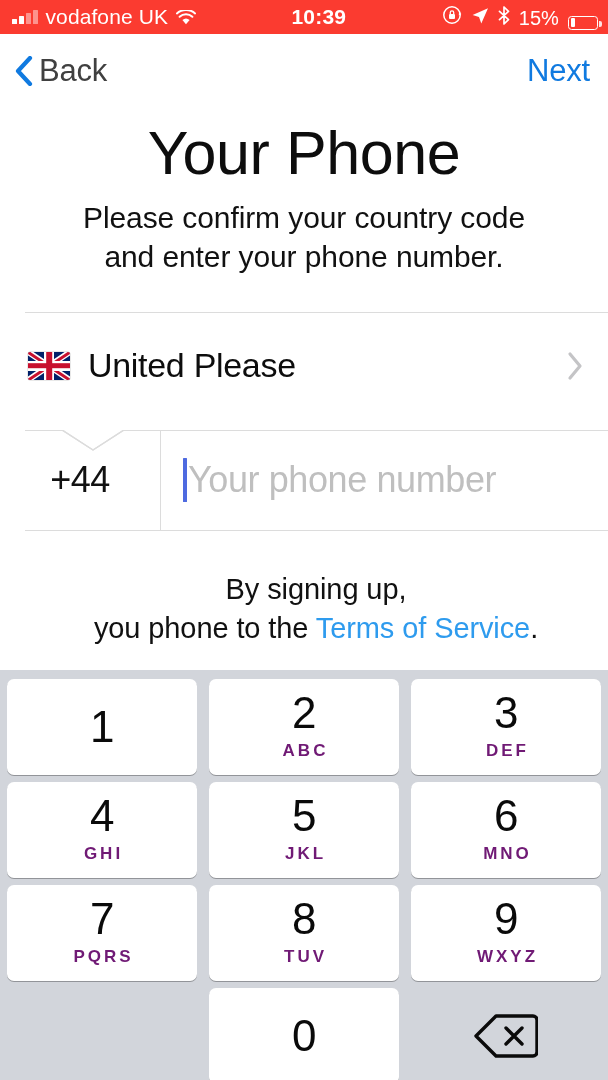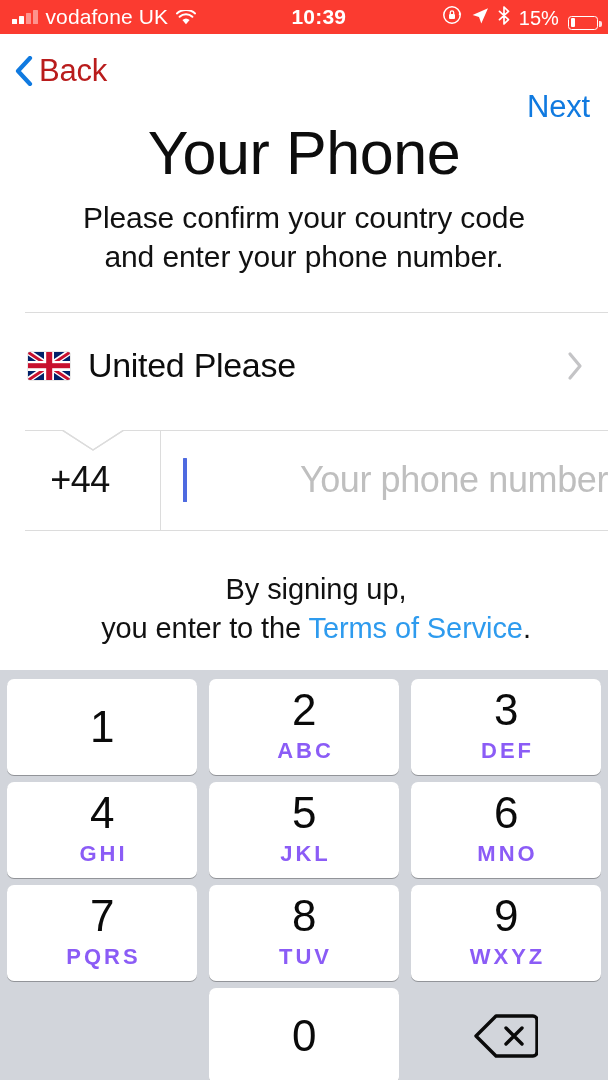--- a/index.html
+++ b/index.html
@@ -40,23 +40,23 @@
             border-radius:3.5px; padding:1.5px; }
   .battery::after{ content:""; position:absolute; right:-4.5px; top:4px;
             width:2.6px; height:6px; background:#fff; border-radius:0 2px 2px 0; opacity:.85;}
   .battery span{ display:block; height:100%; width:17%; background:#fff; border-radius:1px; }
 
   
   .nav{ position:absolute; top:34px; left:0; width:608px; height:74px; background:#fff; }
   .nav-back{ position:absolute; left:14px; top:50%; transform:translateY(-50%);
              display:flex; align-items:center; gap:6px; cursor:pointer; }
   .nav-back .chev{ width:19px; height:30px; }
-  .nav-back-label{ color:#b91c1c; font-size:31px; letter-spacing:-.2px; }
+  .nav-back-label{ color:#404040; font-size:31px; letter-spacing:-.2px; }
   .nav-next{ position:absolute; right:18px; top:50%; transform:translateY(-50%);
-             color:#107AE0; font-size:31px; letter-spacing:-.2px; cursor:pointer;margin-top:36px; }
+             color:#107AE0; font-size:31px; letter-spacing:-.2px; cursor:pointer; }
 
   
   .title{ position:absolute; top:118px; left:0; width:608px; text-align:center;
           font-size:61px; color:#0d0d0d; letter-spacing:-.4px; font-weight:400; }
   .subtitle{ position:absolute; top:198px; left:0; width:608px; text-align:center;
              font-size:30px; line-height:39px; color:#111; letter-spacing:-.1px; }
 
   
   .divider-top{ position:absolute; top:312px; left:25px; width:583px; height:1px;
                 background:#DCDCDC; }
@@ -94,21 +94,21 @@
   .phone-row .notch{ position:absolute; top:0px; left:62px; width:62px; height:22px;
                      overflow:visible; }
   .phone-row .bottom-border{ position:absolute; bottom:0; left:25px; width:583px; height:1px;
                           background:#DCDCDC; }
   .phone-row .vdiv{ position:absolute; top:0; left:160px; width:1px; height:100px;
                     background:#DCDCDC; }
   .cc{ position:absolute; left:0; top:0; width:160px; height:100px;
        display:flex; align-items:center; justify-content:center;
        font-size:36px; color:#111; letter-spacing:-.5px; cursor:pointer; }
   .phone-field{ position:absolute; left:161px; top:0; right:0; height:100px;
-                display:flex; align-items:center; cursor:text;justify-content:space-between; }
+                display:flex; align-items:center; cursor:text; }
   .caret{ width:4px; height:44px; background:#4E6AE0; margin-left:22px;
           border-radius:.5px; flex:0 0 auto; }
   .placeholder{ font-size:36px; color:#BFBFBF; letter-spacing:-.4px; margin-left:1px; }
 
   
   .terms{ position:absolute; top:570px; left:0; width:608px; text-align:center;
           font-size:29px; line-height:39px; color:#111; letter-spacing:-.1px;margin-left:12px; }
   .terms a{ color:#2E9BEE; text-decoration:none; }
 
   
@@ -116,21 +116,21 @@
            background:#D2D5DB; padding:9px 7px 7px 7px; }
   .kp-row{ display:flex; justify-content:space-between; height:96px; margin-bottom:7px; }
   .kp-row:last-child{ margin-bottom:0; }
   .key{ width:190px; height:96px; background:#fff; border-radius:7px;
         box-shadow:0 1px 0 rgba(0,0,0,.30);
         display:flex; flex-direction:column; align-items:center; justify-content:center;
         cursor:pointer; user-select:none; }
   .key.blank{ background:transparent; box-shadow:none; cursor:default; }
   .key .num{ font-size:44px; color:#0a0a0a; line-height:1; font-weight:400; letter-spacing:-.5px;}
   .key.has-sub .num{ margin-top:-2px; }
-  .key .sub{ font-size:22px; font-weight:bold; color:#8b5cf6;
+  .key .sub{ font-size:17px; font-weight:bold; color:#701a75;
              letter-spacing:3px; margin-top:6px; margin-left:3px; }
   .key.del{ background:transparent; box-shadow:none; }
   .key.del svg{ display:block; }
 </style>
 </head>
 <body>
 
 <div class="screen">
 
   <div class="status-bar">
@@ -230,21 +230,21 @@
     <div class="cc">+44</div>
     <div class="phone-field">
       <span class="caret"></span>
       <span class="placeholder">Your phone number</span>
     </div>
     <div class="bottom-border"></div>
   </div>
 
   <div class="terms">
     <div>By signing up,</div>
-    <div><span>you enter to the </span><a href="#">Terms of Service</a><span>.</span></div>
+    <div><span>you phone to the </span><a href="#">Terms of Service</a><span>.</span></div>
   </div>
 
   <div class="keypad">
 
     <div class="kp-row">
       <div class="key">
         <span class="num">1</span>
       </div>
       <div class="key has-sub">
         <span class="num">2</span>

